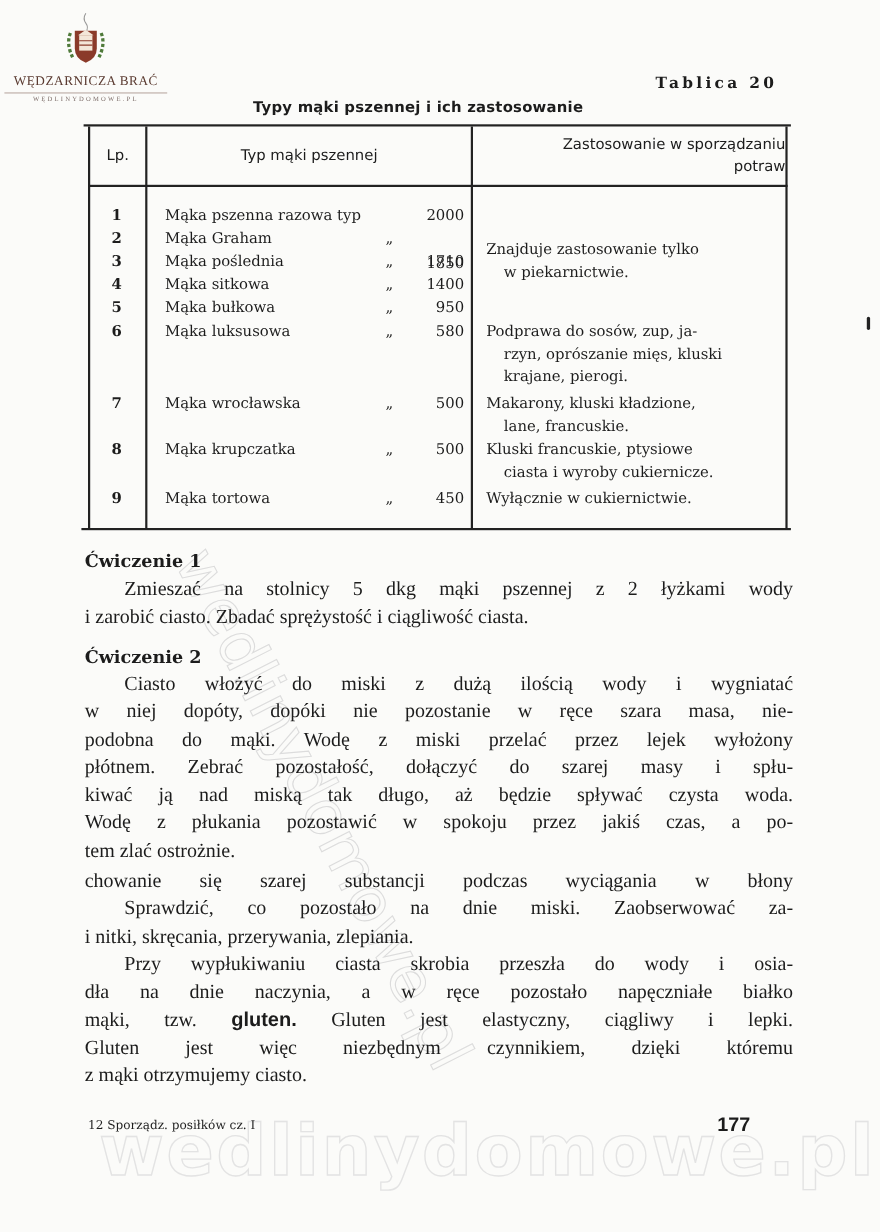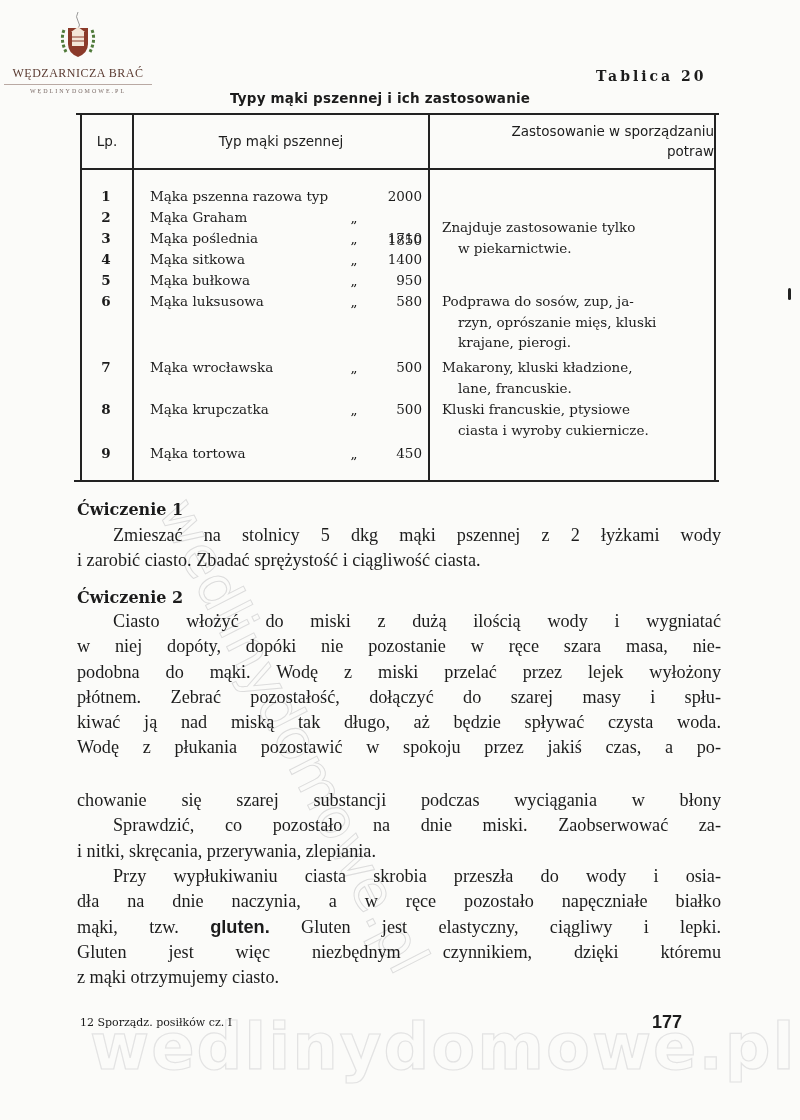--- a/index.html
+++ b/index.html
@@ -141,36 +141,40 @@
     <div style="padding-left:16px;">krajane, pierogi.</div>
   </div>
   <div class="cell use" style="left:366px; top:244px;">
     <div>Makarony, kluski kładzione,</div>
     <div style="padding-left:16px;">lane, francuskie.</div>
   </div>
   <div class="cell use" style="left:366px; top:286px;">
     <div>Kluski francuskie, ptysiowe</div>
     <div style="padding-left:16px;">ciasta i wyroby cukiernicze.</div>
   </div>
+  <div class="cell use" style="left:366px; top:330px;">
+    <div>Wyłącznie w cukiernictwie.</div>
+  </div>
 </div>
 
 <div class="heading" style="top:500px;">Ćwiczenie 1</div>
 <div class="para" style="top:523px;">
   <span class="ln indent">Zmieszać na stolnicy 5 dkg mąki pszennej z 2 łyżkami wody</span>
   <span class="ln last">i zarobić ciasto. Zbadać sprężystość i ciągliwość ciasta.</span>
 </div>
 
 <div class="heading" style="top:588px;">Ćwiczenie 2</div>
 <div class="para" style="top:609px;">
   <span class="ln indent">Ciasto włożyć do miski z dużą ilością wody i wygniatać</span>
   <span class="ln">w niej dopóty, dopóki nie pozostanie w ręce szara masa, nie-</span>
   <span class="ln">podobna do mąki. Wodę z miski przelać przez lejek wyłożony</span>
   <span class="ln">płótnem. Zebrać pozostałość, dołączyć do szarej masy i spłu-</span>
   <span class="ln">kiwać ją nad miską tak długo, aż będzie spływać czysta woda.</span>
   <span class="ln">Wodę z płukania pozostawić w spokoju przez jakiś czas, a po-</span>
+  <span class="ln last">tem zlać ostrożnie.</span>
 </div>
 <div class="para" style="top:788px;">
   <span class="ln">chowanie się szarej substancji podczas wyciągania w błony</span>
   <span class="ln indent">Sprawdzić, co pozostało na dnie miski. Zaobserwować za-</span>
   <span class="ln last">i nitki, skręcania, przerywania, zlepiania.</span>
 </div>
 <div class="para" style="top:864px;">
   <span class="ln indent">Przy wypłukiwaniu ciasta skrobia przeszła do wody i osia-</span>
   <span class="ln">dła na dnie naczynia, a w ręce pozostało napęczniałe białko</span>
   <span class="ln"><span>mąki, tzw. </span><b style="font-family:'Liberation Sans',sans-serif;">gluten.</b><span> Gluten jest elastyczny, ciągliwy i lepki.</span></span>

